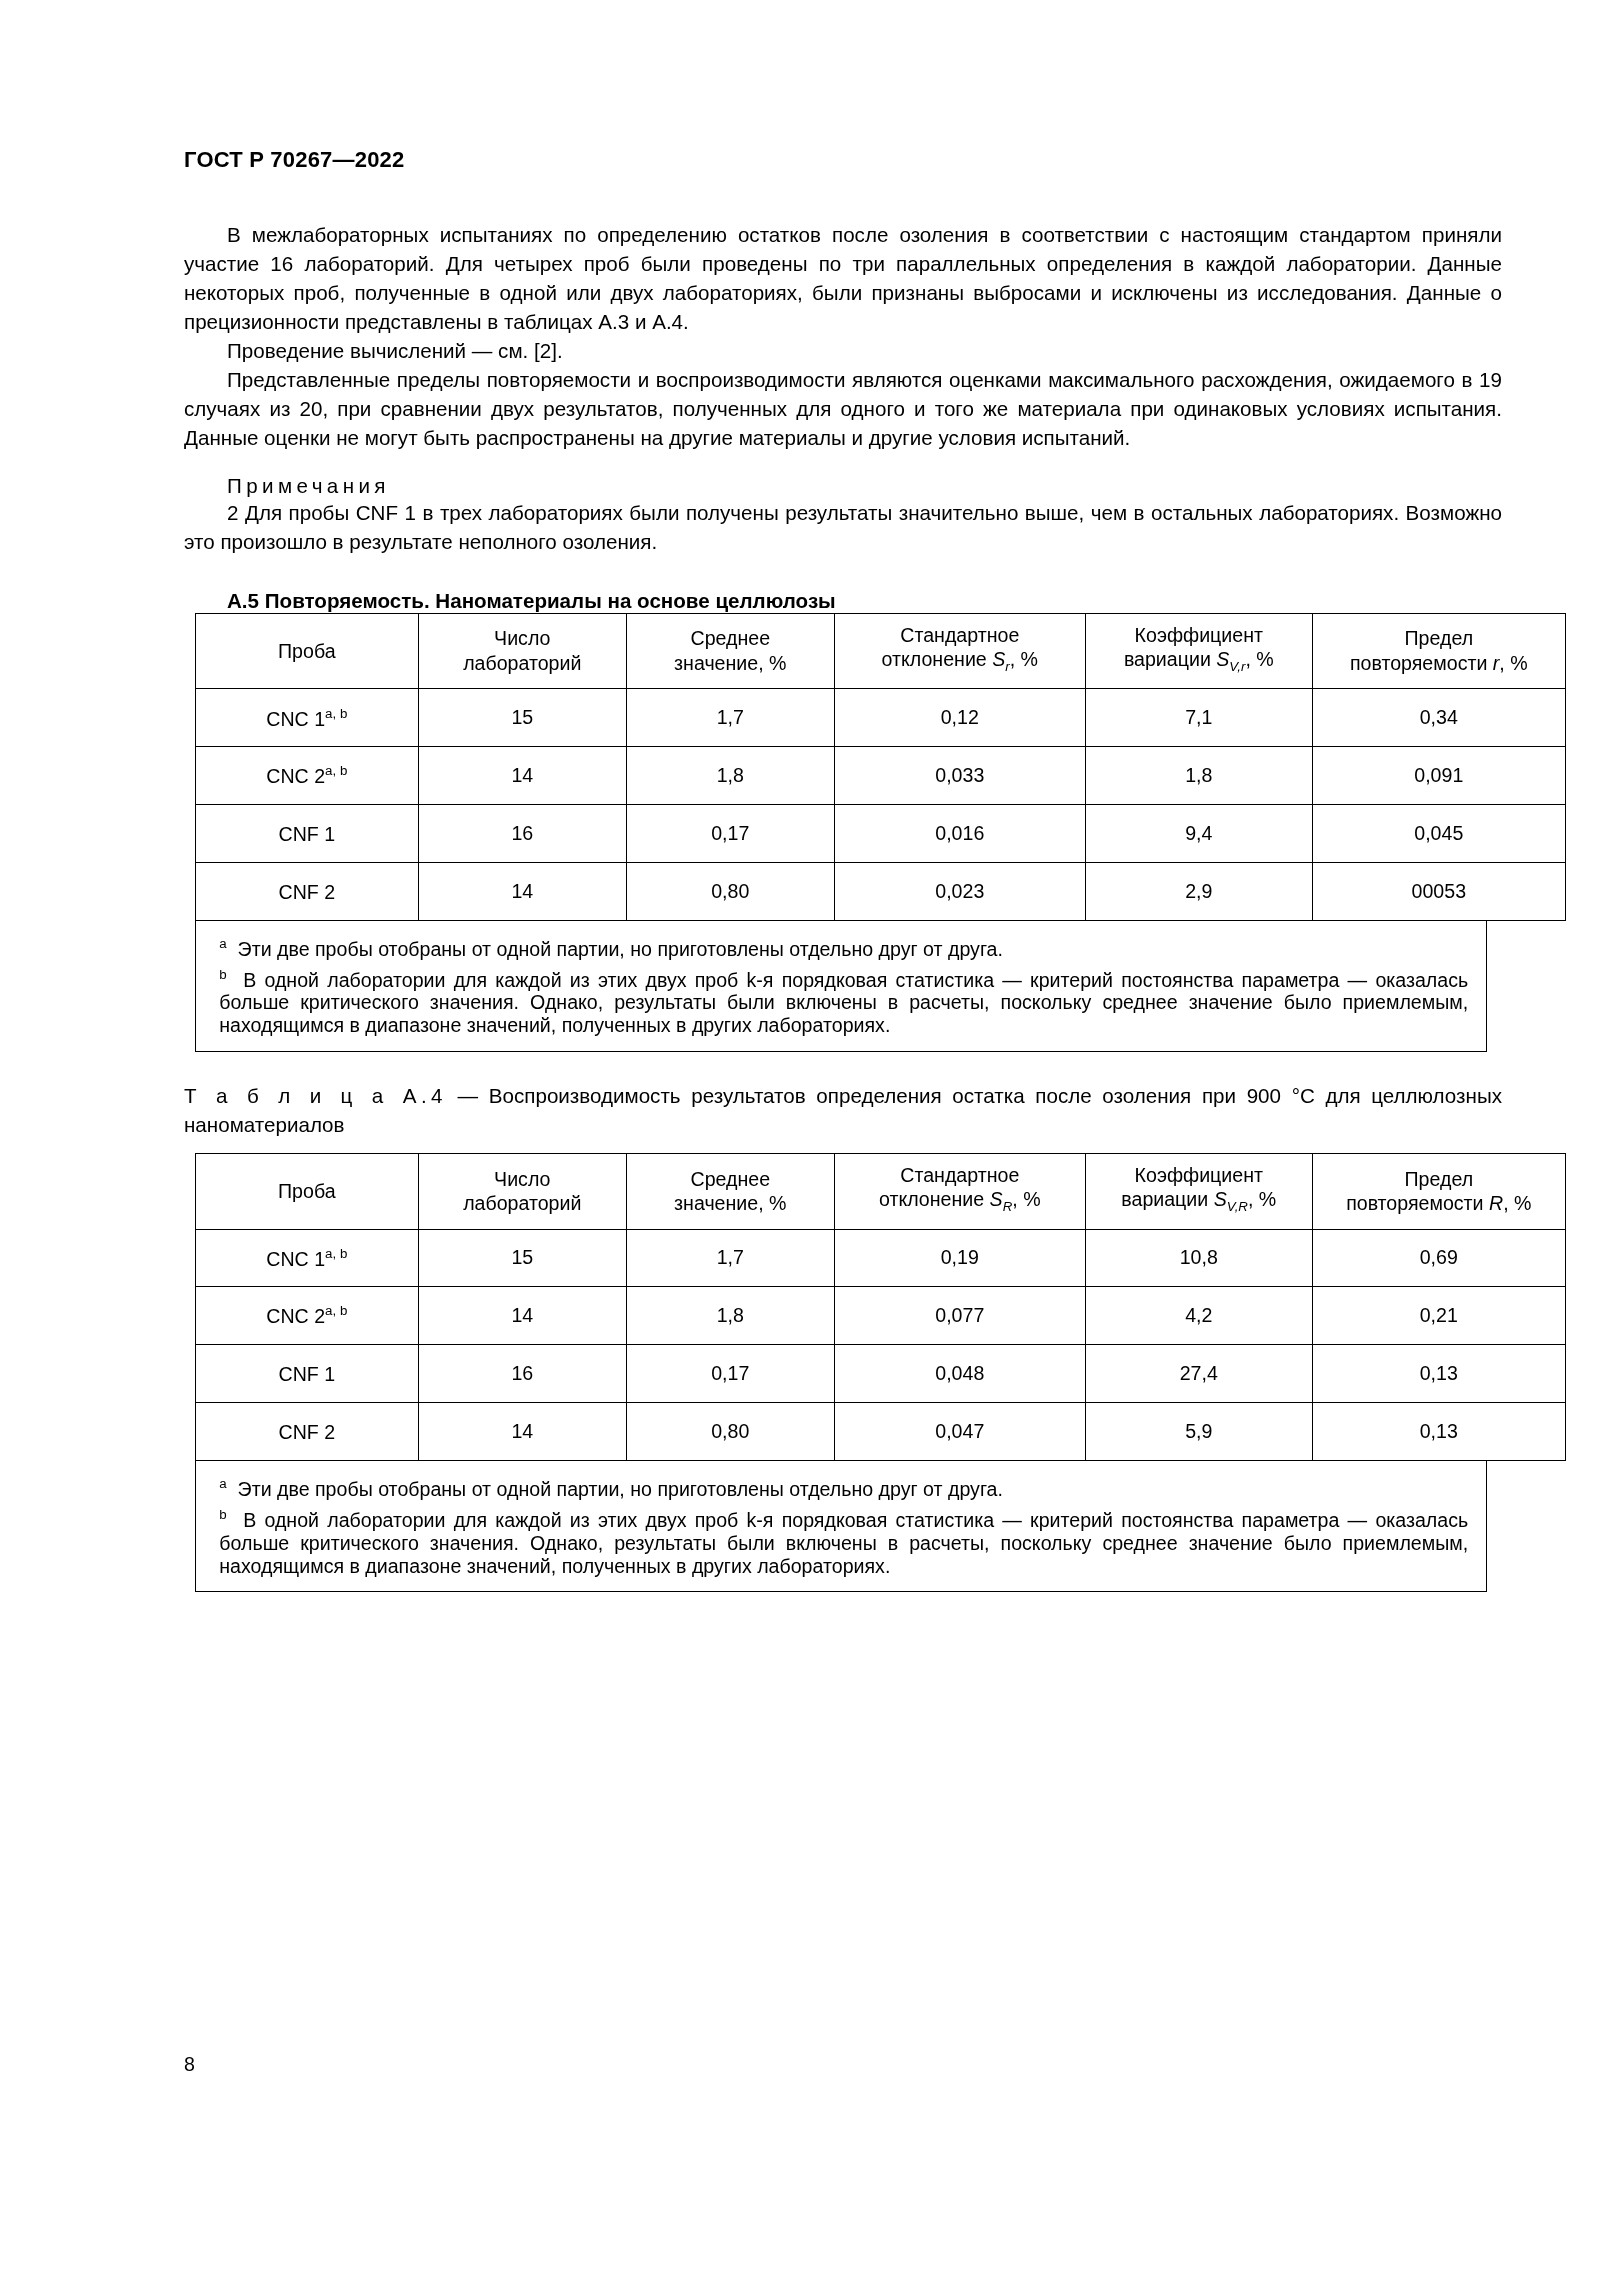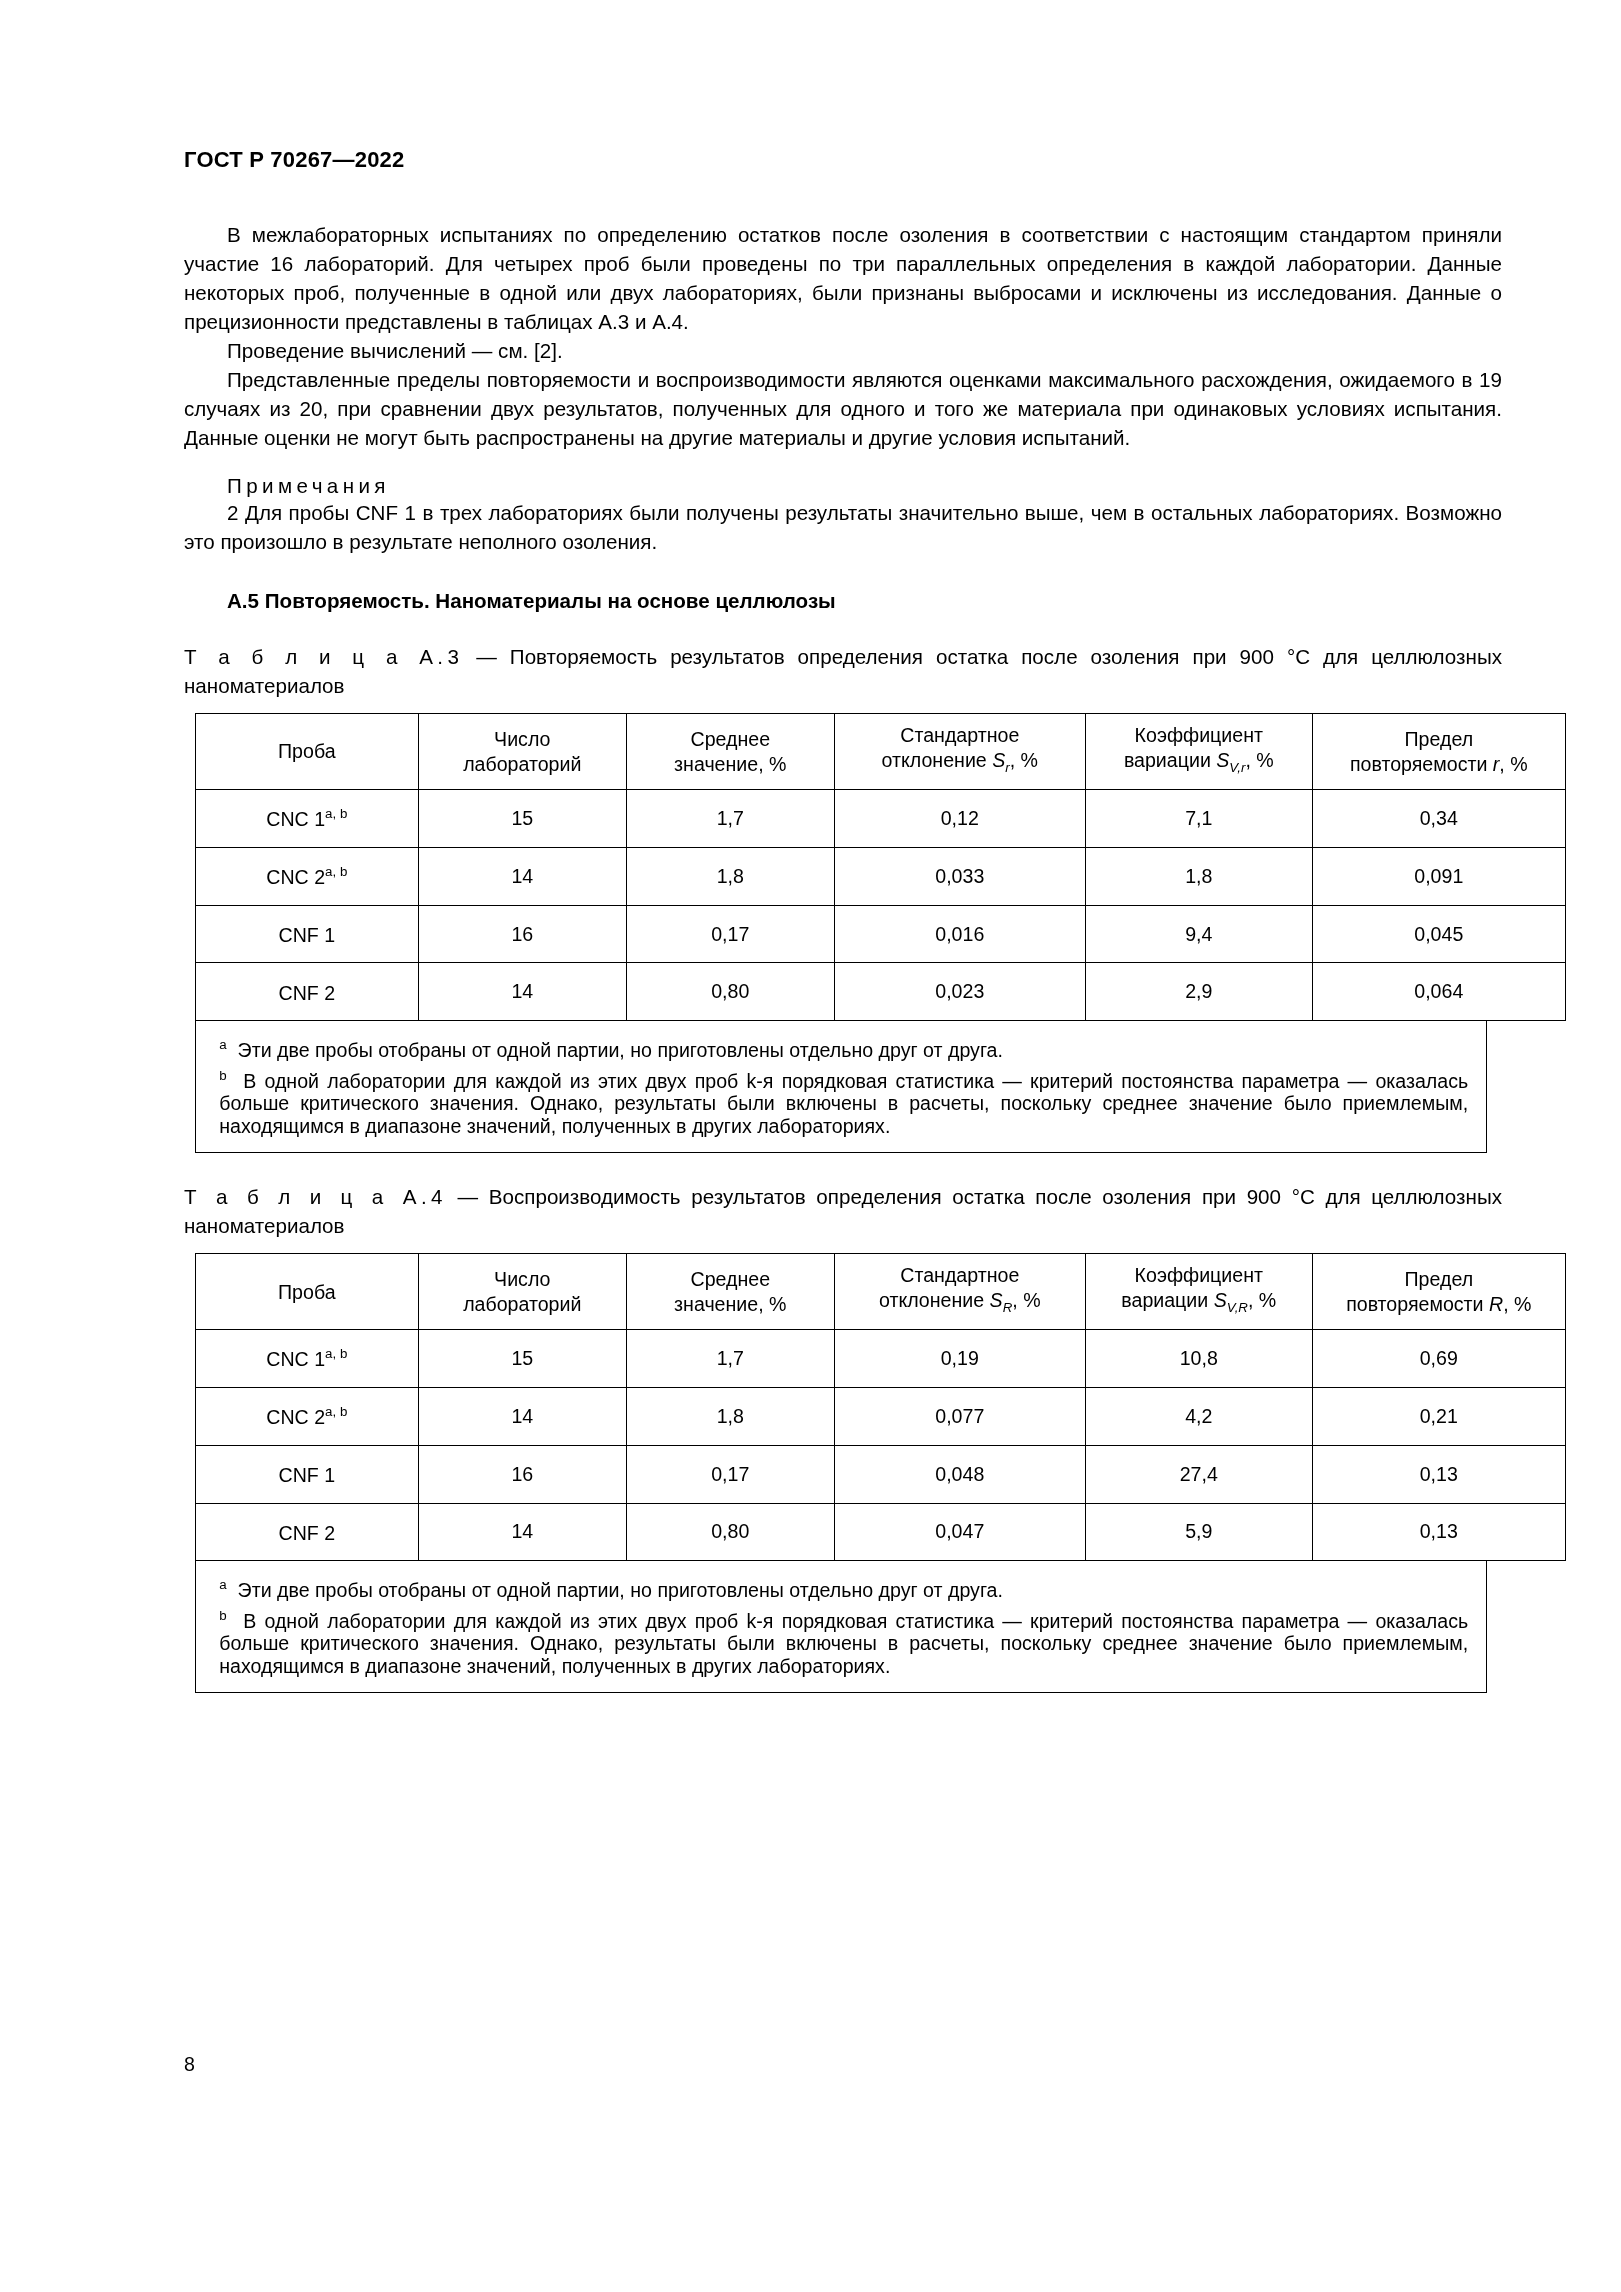--- a/index.html
+++ b/index.html
@@ -146,23 +146,20 @@
     <p class="body-text indent">Проведение вычислений — см. [2].</p>
     <p class="body-text indent">Представленные пределы повторяемости и воспроизводимости являются оценками максимального расхождения, ожидаемого в 19 случаях из 20, при сравнении двух результатов, полученных для одного и того же материала при одинаковых условиях испытания. Данные оценки не могут быть распространены на другие материалы и другие условия испытаний.</p>
 
     <div class="note-heading">Примечания</div>
 
 
     <p class="body-text indent">2 Для пробы CNF 1 в трех лабораториях были получены результаты значительно выше, чем в остальных лабораториях. Возможно это произошло в результате неполного озоления.</p>
 
     <div class="section-heading">А.5  Повторяемость. Наноматериалы на основе целлюлозы</div>
 
-    <p class="table-caption">
-      <span class="sp">Т а б л и ц а   А.3</span><span> — Повторяемость результатов определения остатка после озоления при 900 °С для целлюлозных наноматериалов</span>
-    </p>
 
     <table class="data">
       <colgroup>
         <col class="col1">
           <col class="col2">
           <col class="col3">
           <col class="col4">
           <col class="col5">
           <col class="col6">
       </colgroup>
@@ -200,21 +197,21 @@
           <td>0,016</td>
           <td>9,4</td>
           <td>0,045</td>
         </tr>
         <tr>
           <td><span>CNF 2</span><sup></sup></td>
           <td>14</td>
           <td>0,80</td>
           <td>0,023</td>
           <td>2,9</td>
-          <td>0,064</td>
+          <td>00053</td>
         </tr>
       </tbody>
     </table>
 
     <div class="footnote-box">
       <p class="footnote">
         <sup>a</sup>&nbsp;&nbsp;<span>Эти две пробы отобраны от одной партии, но приготовлены отдельно друг от друга.</span>
       </p>
       <p class="footnote">
         <sup>b</sup>&nbsp;&nbsp;<span>В одной лаборатории для каждой из этих двух проб k-я порядковая статистика — критерий постоянства параметра — оказалась больше критического значения. Однако, результаты были включены в расчеты, поскольку среднее значение было приемлемым, находящимся в диапазоне значений, полученных в других лабораториях.</span>

